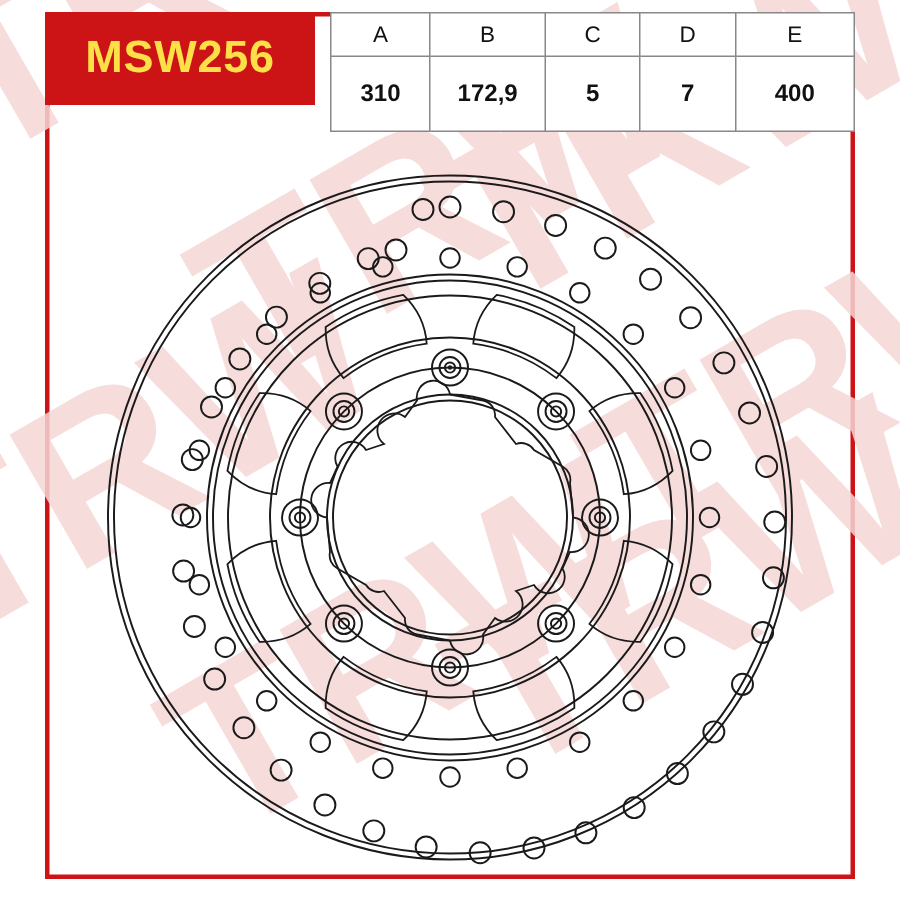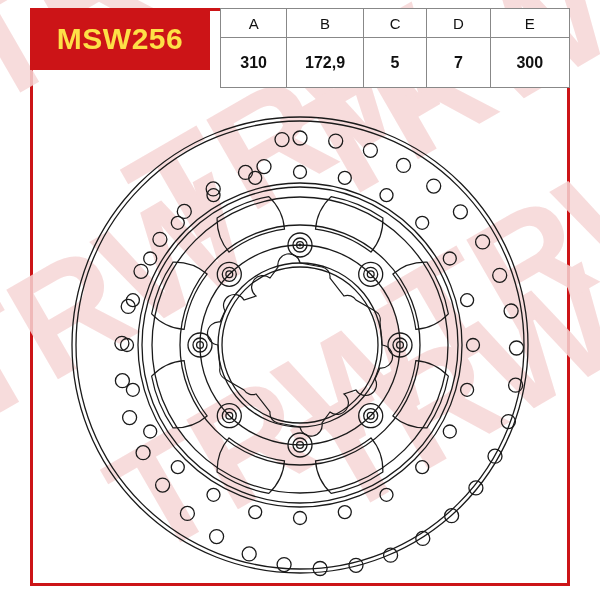--- a/index.html
+++ b/index.html
@@ -305,20 +305,20 @@
         <th class="c-d">D</th>
         <th class="c-e">E</th>
       </tr>
     </thead>
     <tbody>
       <tr>
         <td>310</td>
         <td>172,9</td>
         <td>5</td>
         <td>7</td>
-        <td>300</td>
+        <td>400</td>
       </tr>
     </tbody>
   </table>
 
   <span class="vis-hidden">TRW</span>
 
 </div>
 
 </body></html>

